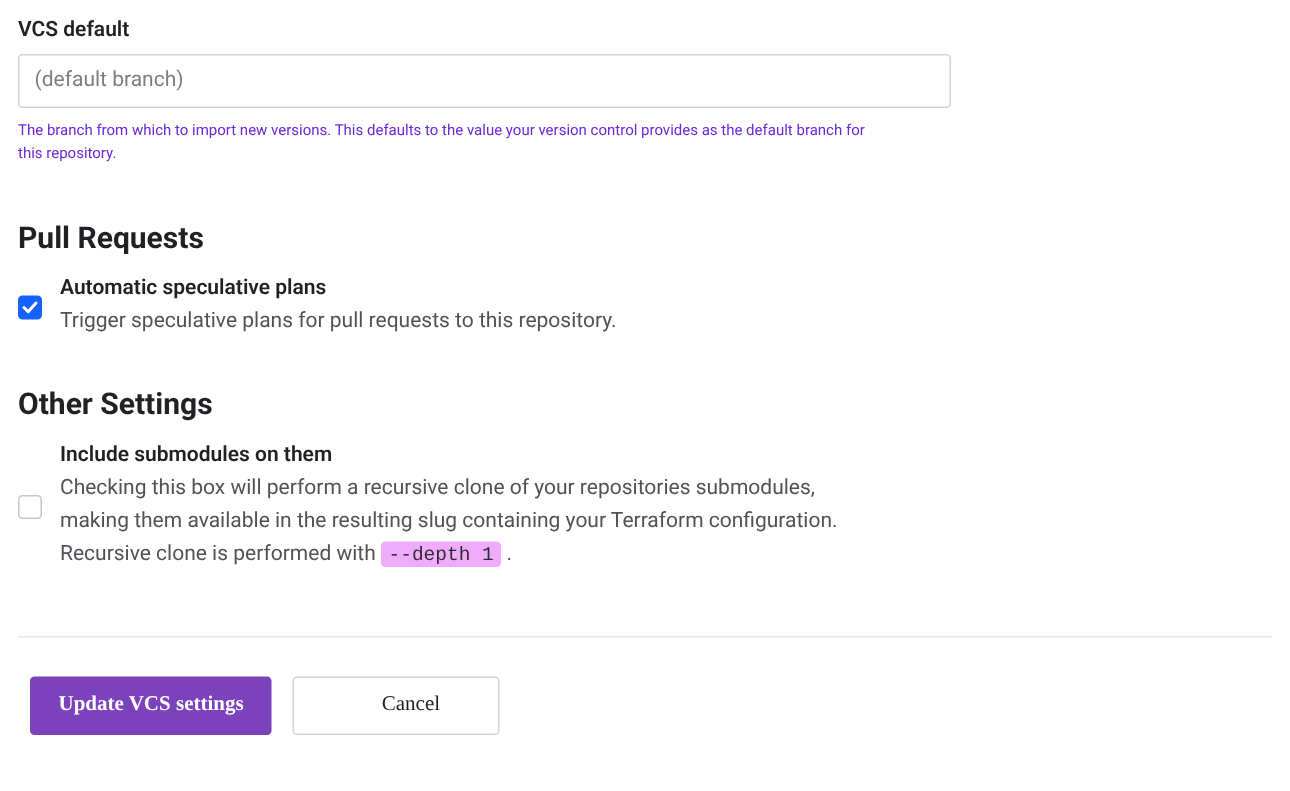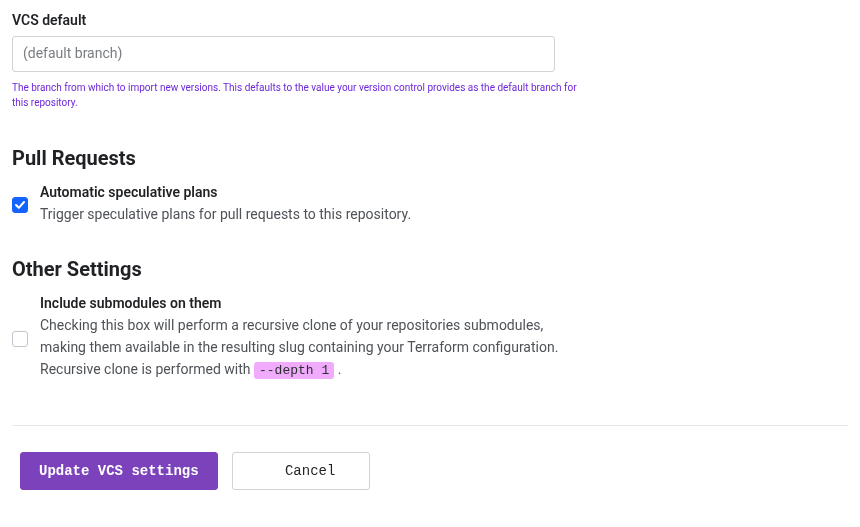--- a/index.html
+++ b/index.html
@@ -18,21 +18,21 @@
       margin-bottom: 36px;
     }
     .field-label {
       font-weight: 600;
       font-size: 14px;
       color: #1f2124;
       margin-bottom: 8px;
       display: block;
     }
     .text-input {
-      width: 543px;
+      width: 622px;
       padding: 7px 10px;
       border: 1px solid #d0d3d8;
       border-radius: 3px;
       font-size: 14px;
       font-family: inherit;
       color: #0f766e;
       line-height: 1.4;
     }
     .text-input::placeholder {
       color: #7a7e83;
@@ -122,21 +122,21 @@
       display: flex;
       gap: 14px;
       padding-left: 8px;
     }
     .btn {
       padding: 9px 18px;
       font-size: 14px;
       font-weight: 600;
       border-radius: 3px;
       cursor: pointer;
-      font-family: Liberation Mono, monospace;
+      font-family: Liberation Serif, serif;
       line-height: 1.3;
       text-align: center;
     }
     .btn-primary {
       background: #7b42bc;
       color: #fff;
       border: 1px solid #7b42bc;
     }
     .btn-secondary {
       background: #fff;

